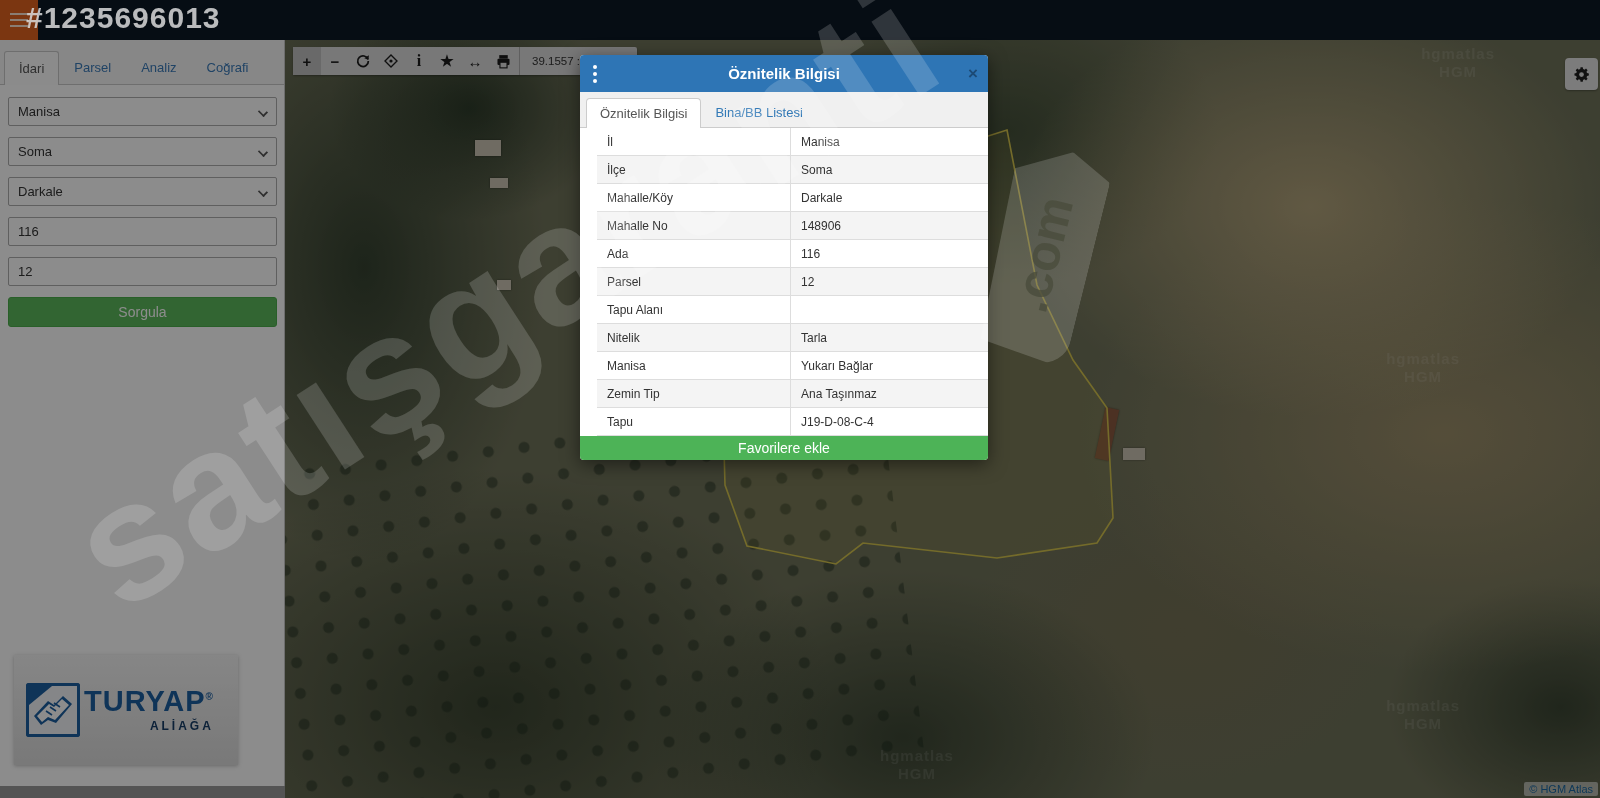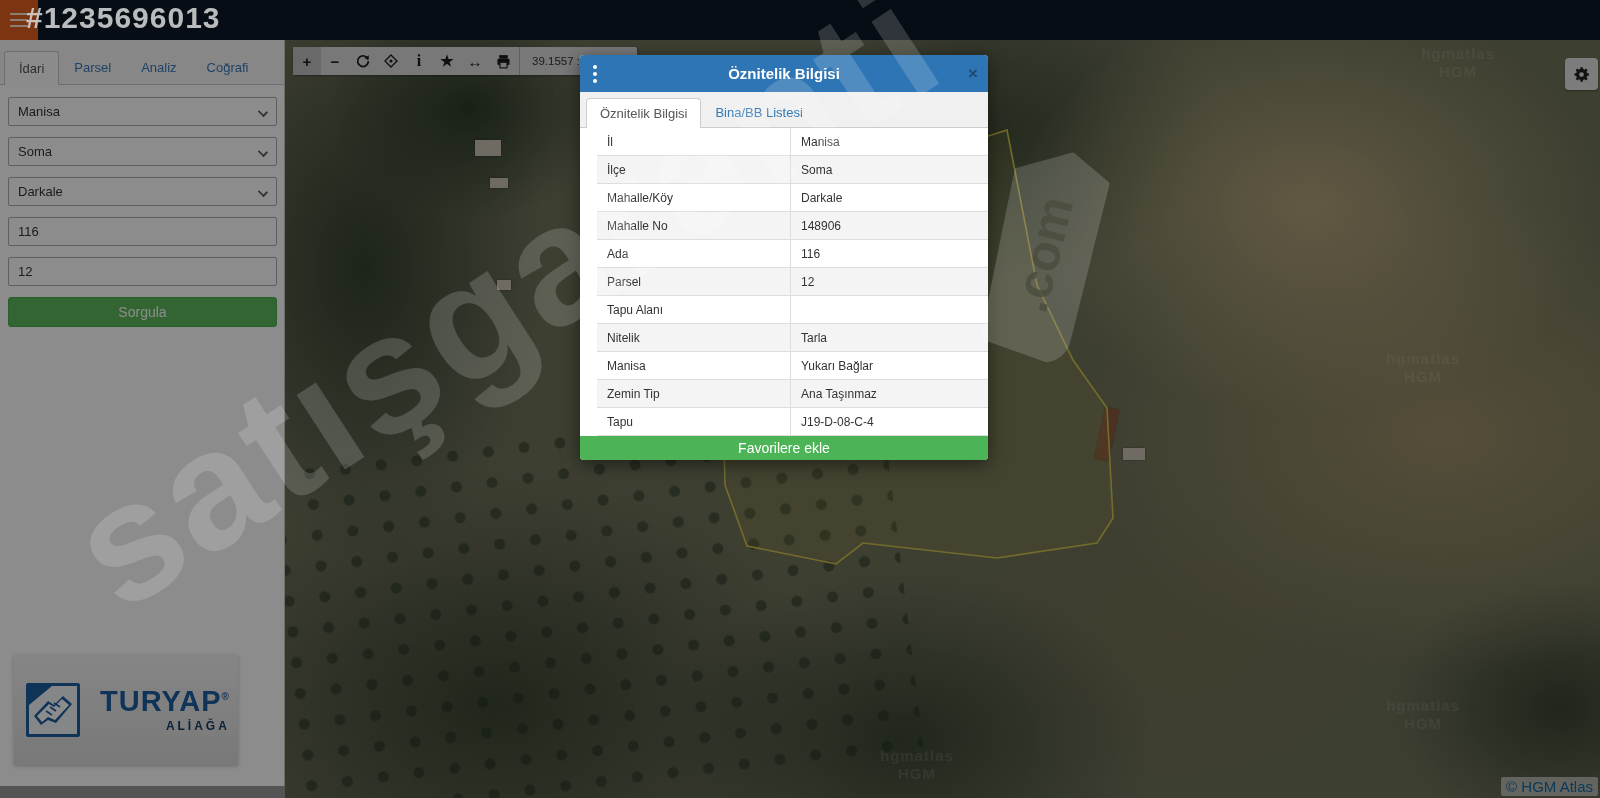--- a/index.html
+++ b/index.html
@@ -26,21 +26,21 @@
   .fld.select { cursor:pointer; }
   .chev { position:absolute; right:9px; top:10px; width:8px; height:8px; border-right:2px solid #555; border-bottom:2px solid #555; transform:rotate(45deg) scale(1,.8); }
   input.fld { outline:none; }
   .sorgula { width:269px; height:30px; margin-top:3px; background:#5cb85c; border:1px solid #4cae4c; border-radius:3px;
              color:#fff; font-size:14px; display:flex; align-items:center; justify-content:center; cursor:pointer; }
 
   .turyap-card { position:absolute; left:14px; top:615px; width:224px; height:110px; background:linear-gradient(180deg,#f4f4f4,#dcdcdc);
                  box-shadow:0 1px 4px rgba(0,0,0,.25); display:flex; align-items:center; padding:0 12px; }
   .ty-logo { width:54px; height:54px; background:#1d5fa0; border-radius:3px; position:relative; flex:none; overflow:hidden; }
   .ty-logo svg { position:absolute; left:0; top:0; }
-  .ty-word { margin-left:20px; }
+  .ty-word { margin-left:4px; }
   .ty-brand { font-size:29px; font-weight:bold; color:#1d5fa0; letter-spacing:1px; line-height:1; }
   .ty-reg { font-size:10px; vertical-align:super; }
   .ty-branch { text-align:right; font-size:12px; font-weight:bold; color:#173d66; letter-spacing:3px; margin-top:3px; }
   .side-footer { position:absolute; left:0; bottom:18px; width:285px; border-top:1px solid #cfcfcf; padding-top:8px; text-align:center; }
   .side-footer a { font-size:12px; color:#3a7ab8; text-decoration:underline; cursor:pointer; }
   .side-bottom-strip { position:absolute; left:0; bottom:0; width:285px; height:12px; background:#9a9a9a; }
 
   
   .map { position:absolute; left:285px; top:40px; width:1315px; height:758px; z-index:1; overflow:hidden;
     background-color:#70735a;
@@ -69,21 +69,21 @@
               font-size:15px; font-weight:bold; color:#1c1c1c; cursor:pointer; }
   .tool-btn.active { background:#bfbfbf; }
   .tool-btn svg { display:block; }
   .tool-sep { width:1px; height:28px; background:#adadad; margin-left:2px; }
   .coords { padding:0 12px; font-size:11.5px; color:#333; }
 
   .gear-btn { position:absolute; right:2px; top:18px; width:33px; height:32px; background:#e2e2e2; border-radius:4px;
               display:flex; align-items:center; justify-content:center; cursor:pointer; box-shadow:0 1px 2px rgba(0,0,0,.3); }
 
   .attribution { position:absolute; right:2px; bottom:2px; background:rgba(255,255,255,.55); color:#1a66a0;
-                 font-size:15px; padding:1px 5px; border-radius:2px; }
+                 font-size:11px; padding:1px 5px; border-radius:2px; }
 
   
   .backdrop { position:absolute; left:0; top:0; width:1600px; height:798px; background:rgba(0,0,0,.45); z-index:2; }
 
   
   .modal { position:absolute; left:580px; top:55px; width:408px; z-index:3; background:#fff; border-radius:4px;
            box-shadow:0 4px 18px rgba(0,0,0,.5); }
   .modal-header { height:37px; background:#2e75b5; border-radius:4px 4px 0 0; display:flex; align-items:center; position:relative; }
   .kebab { width:30px; display:flex; flex-direction:column; align-items:center; gap:3px; cursor:pointer; }
   .kebab i { width:4px; height:4px; border-radius:50%; background:#fff; }

